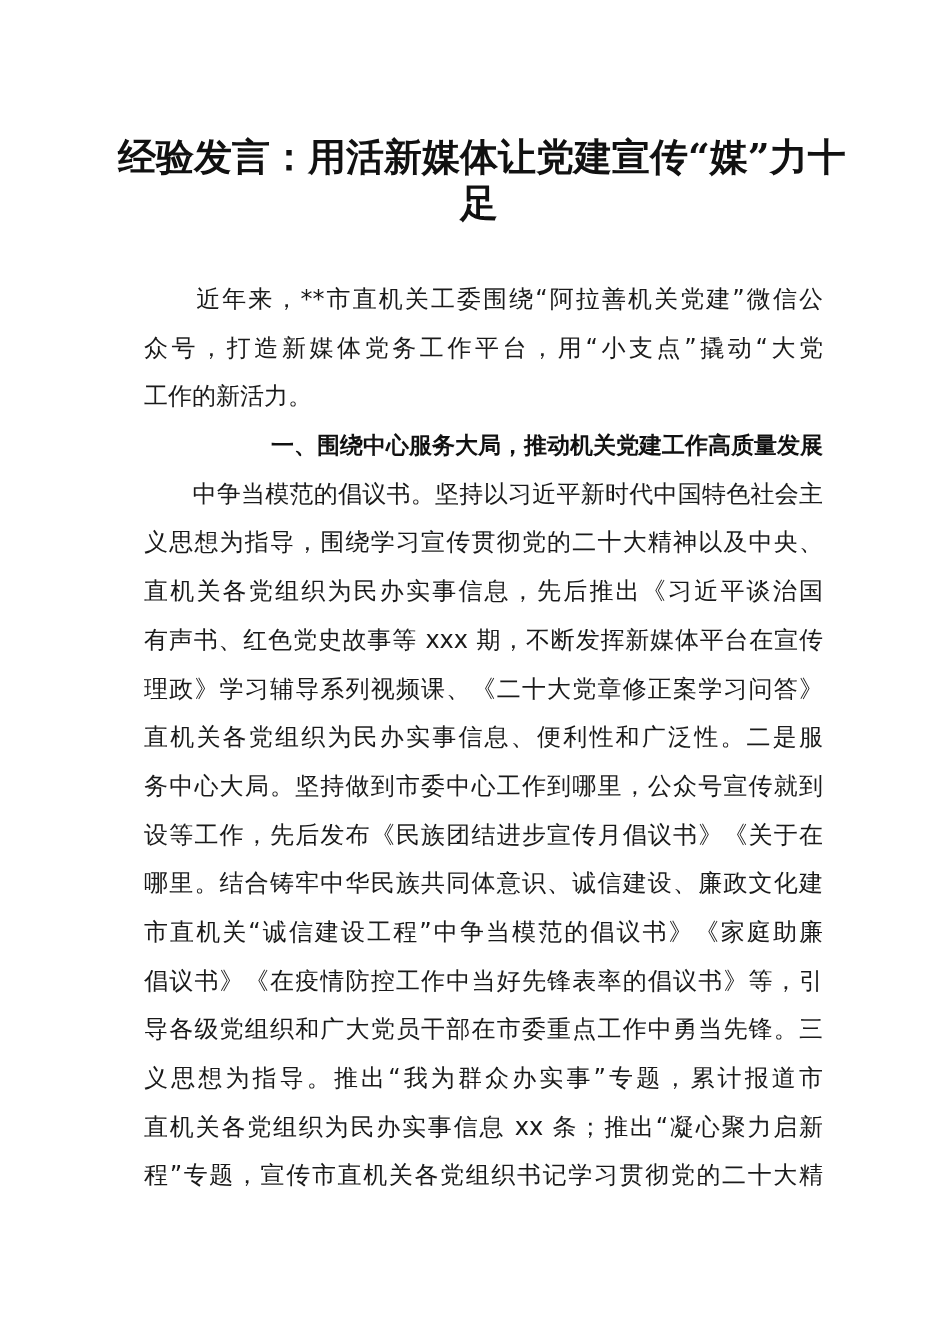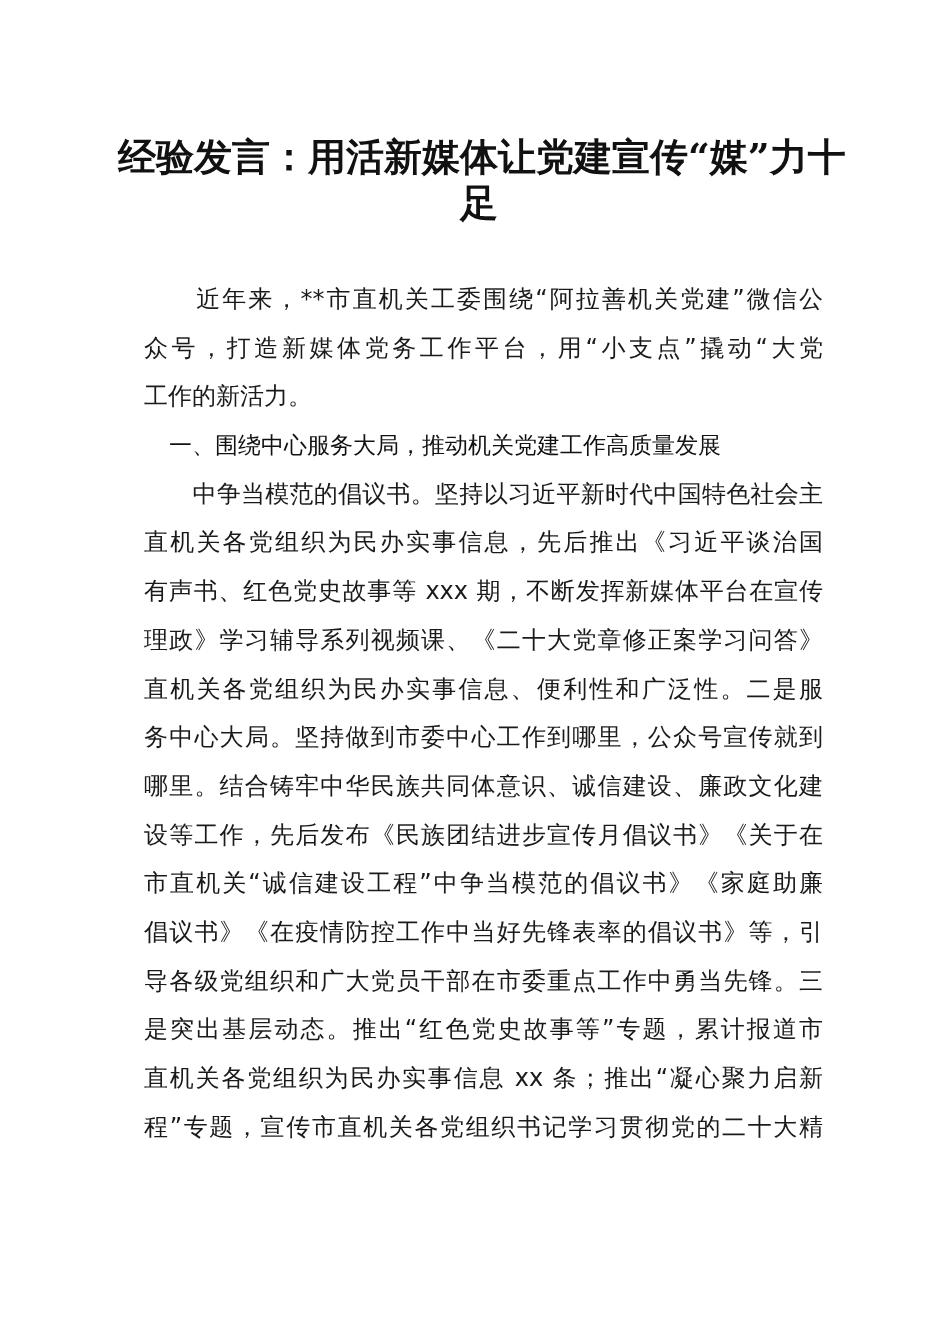--- a/index.html
+++ b/index.html
@@ -55,24 +55,25 @@
     }
     .para .line.last {
       text-align-last: left;
     }
     .heading {
       display: block;
       height: 48.7px;
       line-height: 48.7px;
       white-space: nowrap;
       font-family: "DejaVu Sans", "Liberation Sans", sans-serif;
-      font-weight: normal;
+      font-weight: bold;
       font-size: 23px;
       padding-left: 48px;
       color: #111;
+      text-align: right;
     }
   </style>
 </head>
 <body>
 
 <div class="page">
 
   <div class="title">
     <span class="line">经验发言：用活新媒体让党建宣传“媒”力十</span>
     <span class="line">足</span>
@@ -82,29 +83,30 @@
     <div class="para">
       <span class="line">　　近年来，**市直机关工委围绕“阿拉善机关党建”微信公</span>
       <span class="line">众号，打造新媒体党务工作平台，用“小支点”撬动“大党</span>
       <span class="line last">工作的新活力。</span>
     </div>
 
     <span class="heading">一、围绕中心服务大局，推动机关党建工作高质量发展</span>
 
     <div class="para">
       <span class="line">　　中争当模范的倡议书。坚持以习近平新时代中国特色社会主</span>
+      <span class="line">义思想为指导，围绕学习宣传贯彻党的二十大精神以及中央、</span>
       <span class="line">直机关各党组织为民办实事信息，先后推出《习近平谈治国</span>
       <span class="line">有声书、红色党史故事等 xxx 期，不断发挥新媒体平台在宣传</span>
       <span class="line">理政》学习辅导系列视频课、《二十大党章修正案学习问答》</span>
       <span class="line">直机关各党组织为民办实事信息、便利性和广泛性。二是服</span>
       <span class="line">务中心大局。坚持做到市委中心工作到哪里，公众号宣传就到</span>
+      <span class="line">设等工作，先后发布《民族团结进步宣传月倡议书》《关于在</span>
       <span class="line">哪里。结合铸牢中华民族共同体意识、诚信建设、廉政文化建</span>
-      <span class="line">设等工作，先后发布《民族团结进步宣传月倡议书》《关于在</span>
       <span class="line">市直机关“诚信建设工程”中争当模范的倡议书》《家庭助廉</span>
       <span class="line">倡议书》《在疫情防控工作中当好先锋表率的倡议书》等，引</span>
       <span class="line">导各级党组织和广大党员干部在市委重点工作中勇当先锋。三</span>
-      <span class="line">是突出基层动态。推出“红色党史故事等”专题，累计报道市</span>
+      <span class="line">义思想为指导。推出“我为群众办实事”专题，累计报道市</span>
       <span class="line">直机关各党组织为民办实事信息 xx 条；推出“凝心聚力启新</span>
       <span class="line">程”专题，宣传市直机关各党组织书记学习贯彻党的二十大精</span>
     </div>
   </div>
 
 </div>
 
 </body></html>

